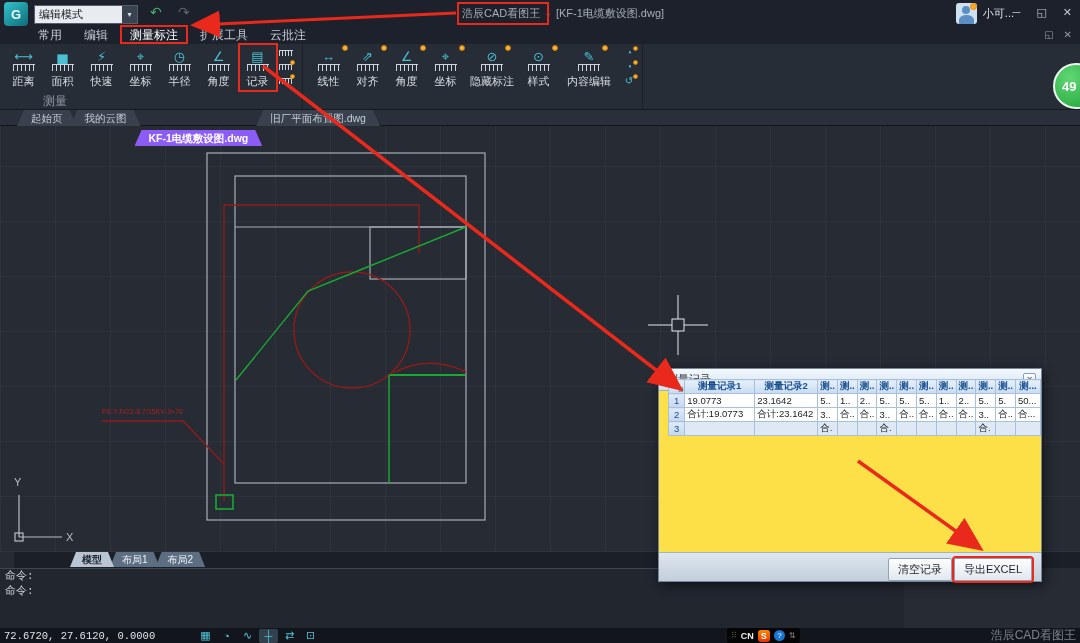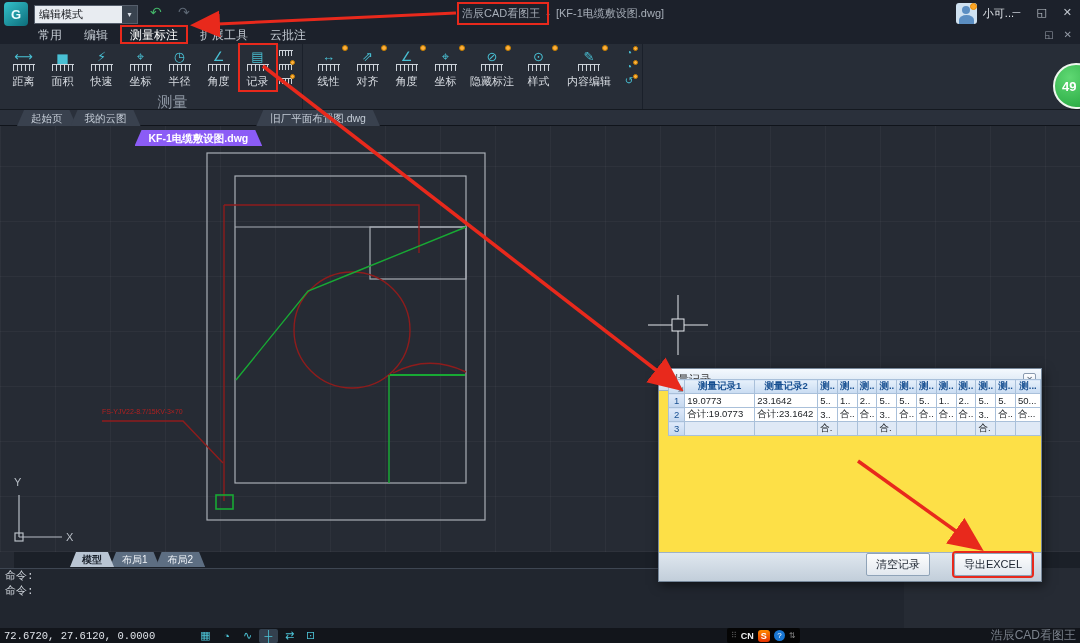--- a/index.html
+++ b/index.html
@@ -28,21 +28,21 @@
   .winbtns{position:absolute;right:8px;top:6px;display:flex;gap:16px;color:#c2c8d0;font-size:11px;}
   
   .tabrow{position:absolute;left:0;top:28px;width:1080px;height:16px;background:#1c212b;display:flex;padding-left:30px;gap:6px;box-sizing:border-box;}
   .rtab{padding:0 8px;height:16px;line-height:15px;font-size:12px;color:#c3cad2;white-space:nowrap;}
   .rtab.active{color:#ffffff;}
   .mdi-ctrl{position:absolute;right:8px;top:29px;display:flex;gap:10px;color:#949ba6;font-size:10px;z-index:3;}
   
   .ribbon{position:absolute;left:0;top:44px;width:1080px;height:66px;background:#272d37;border-bottom:1px solid #141920;box-sizing:border-box;display:flex;}
   .rgroup{height:100%;display:flex;flex-direction:column;border-right:1px solid #1a202a;}
   .rgroup .btns{display:flex;flex:1;align-items:flex-start;}
-  .rgroup .glabel{height:13px;text-align:center;font-size:15px;color:#8f98a4;line-height:11px;margin-left:43px;}
+  .rgroup .glabel{height:13px;font-size:12px;color:#8f98a4;line-height:11px;margin-left:43px;}
   .g-measure{width:302px;}
   .g-measure .btns{padding-left:4px;}
   .g-dim .btns{padding-left:6px;}
   .rbtn{width:39px;height:50px;display:flex;flex-direction:column;align-items:center;justify-content:flex-start;padding-top:3px;box-sizing:border-box;}
   .rbtn.wide{width:54px;}
   .rbtn.wider{width:62px;}
   .ricon{position:relative;width:30px;height:24px;display:flex;flex-direction:column;align-items:center;justify-content:flex-end;}
   .ricon .glyph{color:#49c0d4;font-size:13px;line-height:13px;}
   .ricon .ruler{width:22px;height:6px;border-top:1.5px solid #cdd3da;background:repeating-linear-gradient(90deg,#cdd3da 0 1px,transparent 1px 4px);margin-top:1px;}
   .rlabel{font-size:11px;color:#d8dce2;margin-top:3px;white-space:nowrap;}
@@ -98,21 +98,21 @@
         background:linear-gradient(#ffffff,#dde7f2);font-size:8px;line-height:11px;text-align:center;color:#45556a;box-sizing:border-box;}
   .mtable{position:absolute;left:9px;top:10px;border-collapse:collapse;table-layout:fixed;font-size:9.5px;}
   .mtable th,.mtable td{border:1px solid #a9c0da;height:14px;padding:0 2px;overflow:hidden;white-space:nowrap;text-align:left;box-sizing:border-box;}
   .mtable thead th{background:linear-gradient(#e6f0fb,#c9dcf2);color:#174f91;font-weight:bold;text-align:center;}
   .mtable th.rn{background:linear-gradient(#dfeafa,#c5d8ef);color:#174f91;font-weight:normal;text-align:center;}
   .mtable td{background:#ffffff;color:#202428;}
   .mtable td.r3{background:#dfe9f6;}
   .mtable th.corner{position:relative;}
   .mtable th.corner::after{content:"◢";position:absolute;right:1px;bottom:0;font-size:7px;color:#7d8a9a;}
   .dlg-btnbar{position:absolute;left:0;right:0;bottom:0;height:29px;background:linear-gradient(#dfe7ef,#c2ceda);
-        border-top:1px solid #9fb2c6;display:flex;align-items:flex-start;justify-content:flex-end;gap:24px;padding-right:9px;box-sizing:border-box;}
+        border-top:1px solid #9fb2c6;display:flex;align-items:flex-end;justify-content:flex-end;gap:2px;padding-right:9px;box-sizing:border-box;}
   .dlg-btn{height:21px;padding:0 9px;font-size:11px;color:#1c2430;background:linear-gradient(#fdfdfd,#e2e8ef);
         border:1px solid #8fa3b8;border-radius:2px;display:flex;align-items:center;}
   .dlg-btn.export{box-shadow:0 0 0 2px #e8291c;}
   
   .overlay{position:absolute;inset:0;z-index:60;pointer-events:none;}
 </style>
 </head>
 <body>
 
 <div class="titlebar">

